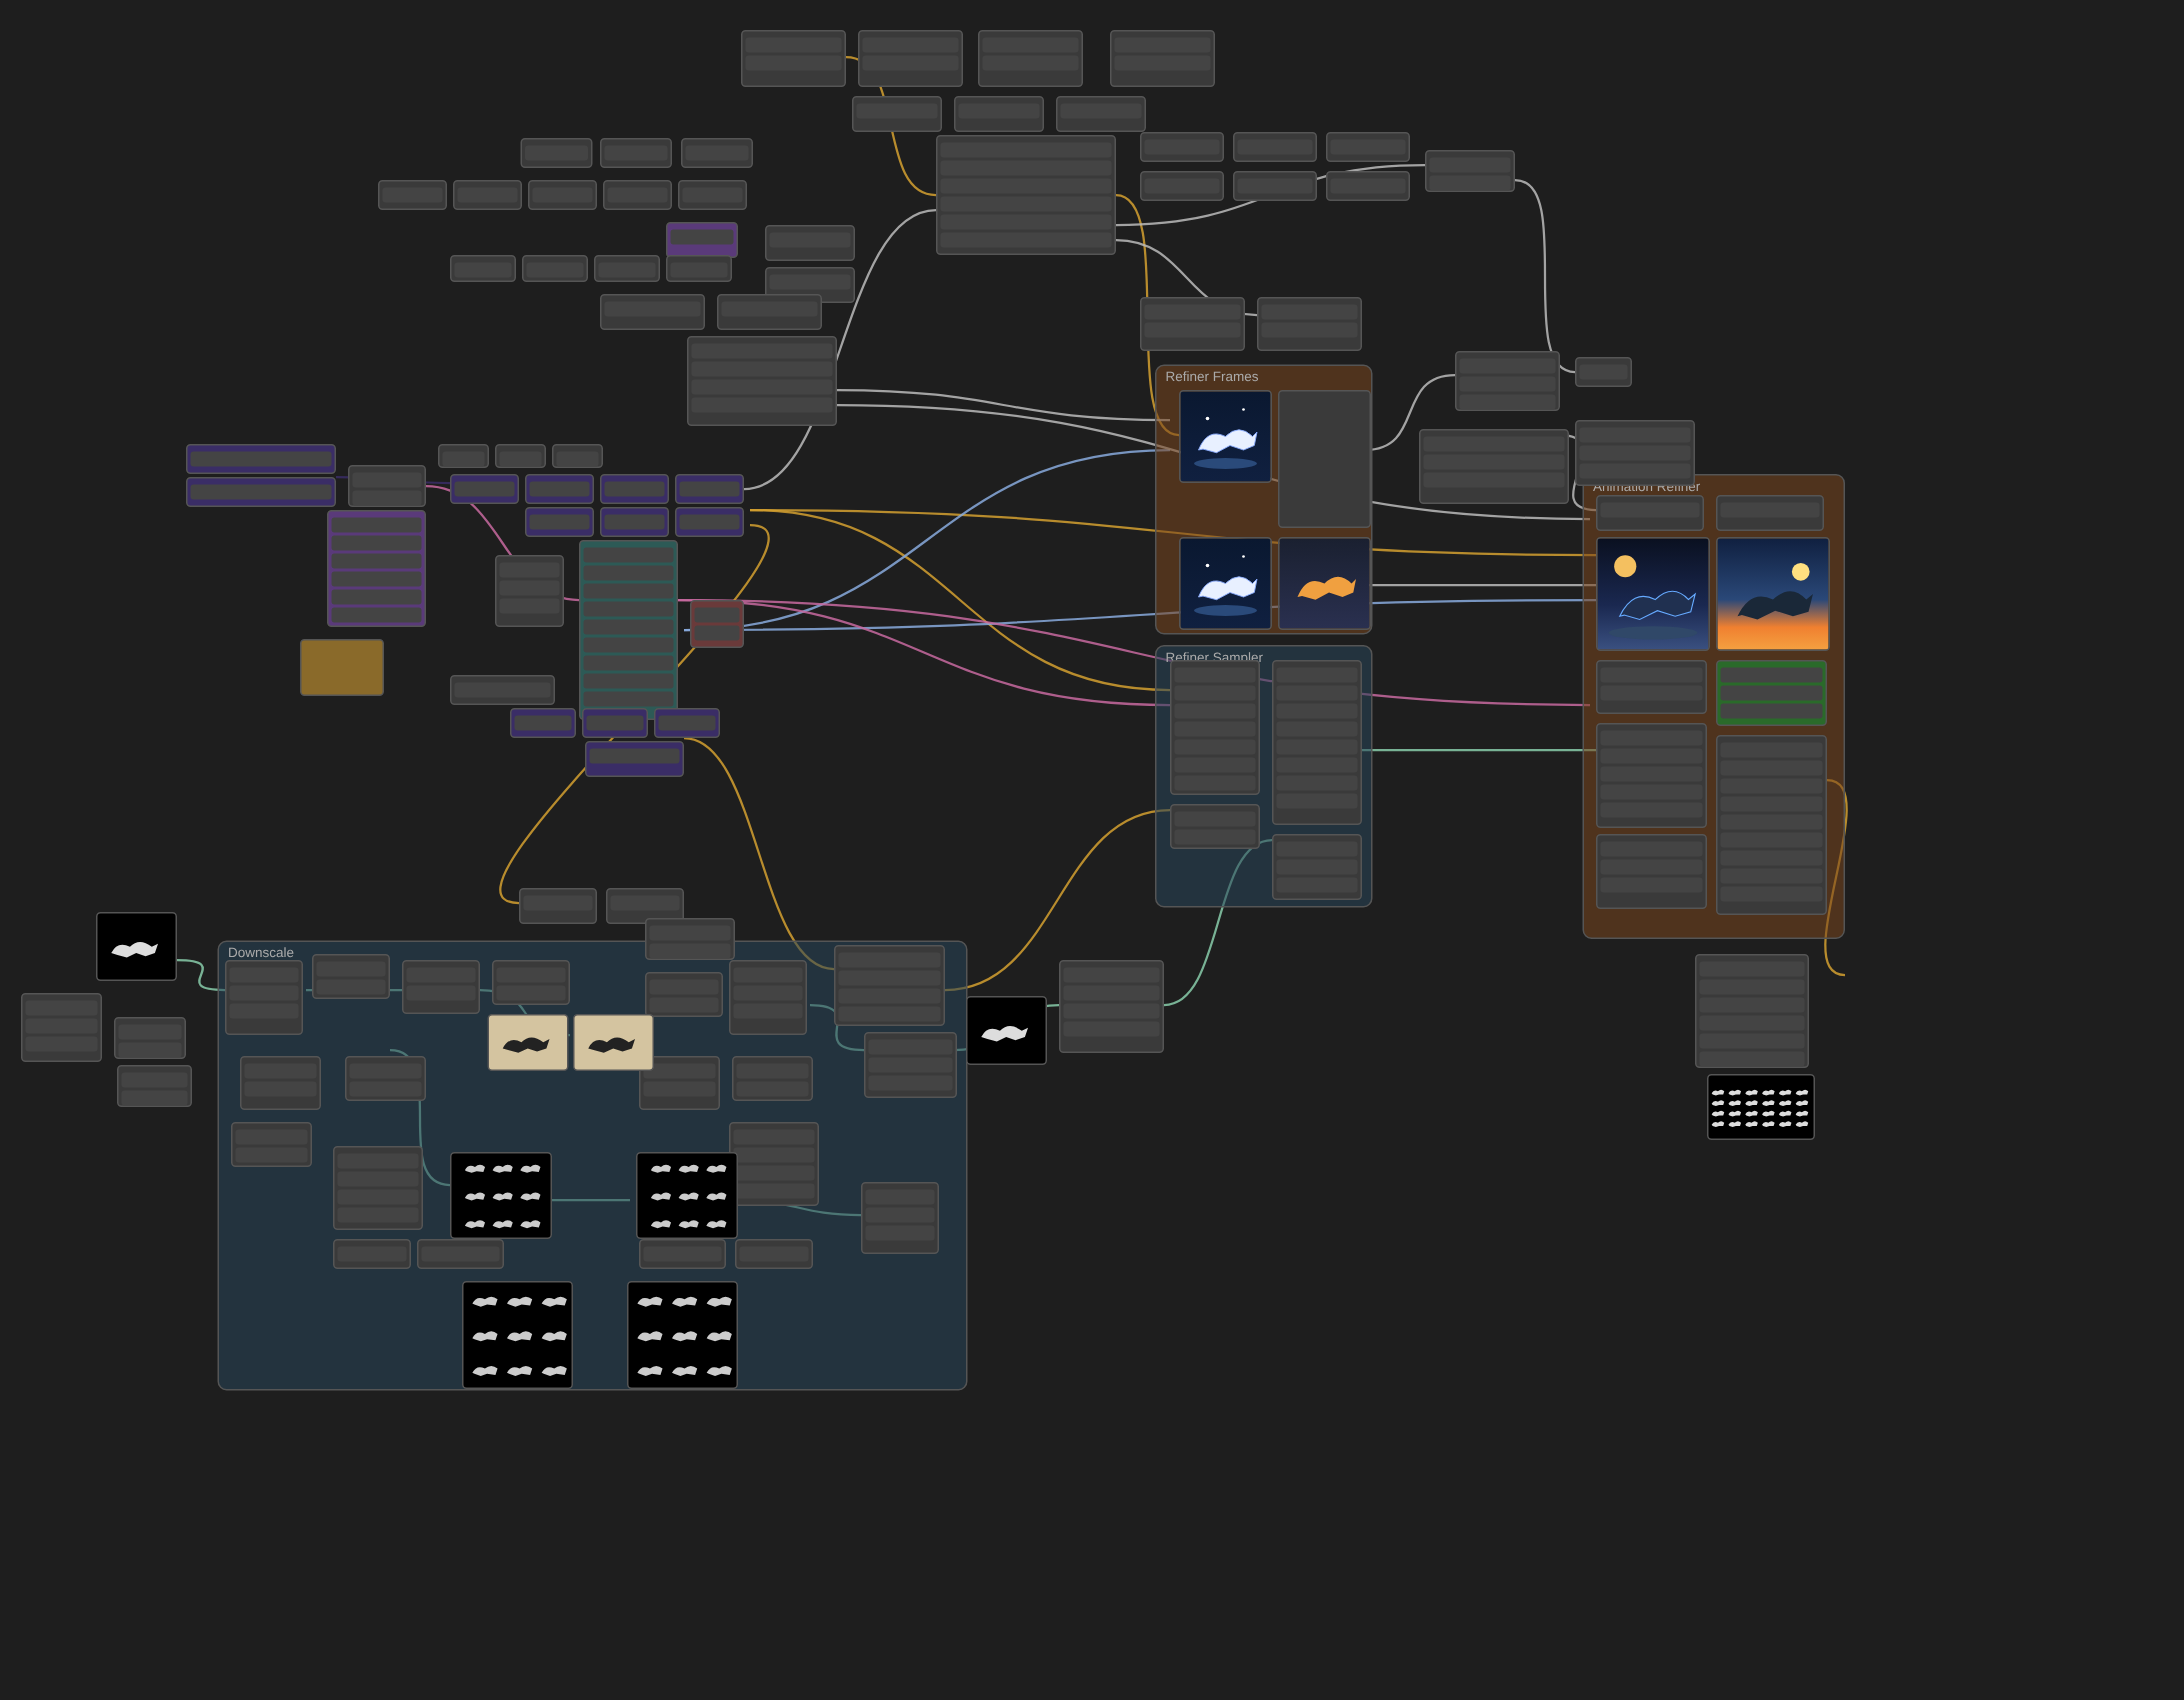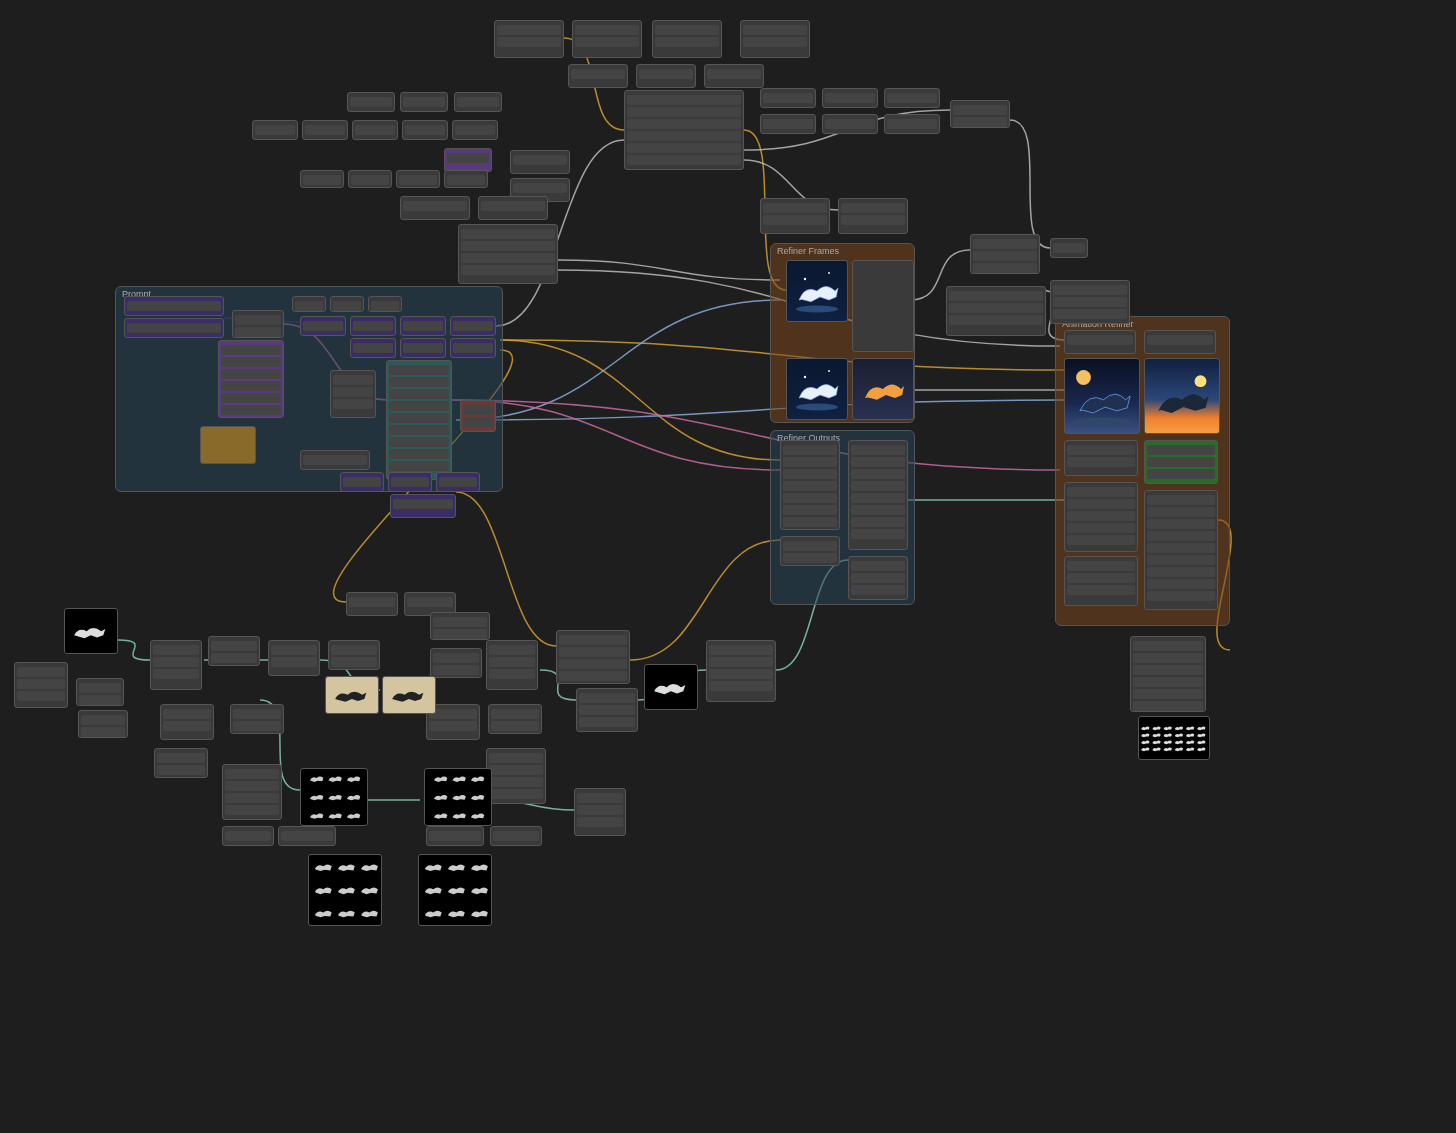--- a/index.html
+++ b/index.html
@@ -45,31 +45,31 @@
       <path d="M 224 318 C 264 318, 260 322, 300 322" stroke="#3a2d66" stroke-width="1.5" fill="none" opacity="0.85"></path>
       <path d="M 496 326 C 560 326, 560 140, 624 140" stroke="#bbb" stroke-width="1.5" fill="none" opacity="0.85"></path>
       <path d="M 744 150 C 847 150, 847 110, 950 110" stroke="#bbb" stroke-width="1.5" fill="none" opacity="0.85"></path>
       <path d="M 744 160 C 791 160, 791 210, 838 210" stroke="#bbb" stroke-width="1.5" fill="none" opacity="0.85"></path>
       <path d="M 558 260 C 669 260, 669 280, 780 280" stroke="#bbb" stroke-width="1.5" fill="none" opacity="0.85"></path>
       <path d="M 558 270 C 809 270, 809 346, 1060 346" stroke="#bbb" stroke-width="1.5" fill="none" opacity="0.85"></path>
       <path d="M 1010 120 C 1050 120, 1010 248, 1050 248" stroke="#bbb" stroke-width="1.5" fill="none" opacity="0.85"></path>
       <path d="M 456 492 C 506 492, 506 646, 556 646" stroke="#d4a030" stroke-width="1.5" fill="none" opacity="0.85"></path>
       <path d="M 630 660 C 705 660, 705 540, 780 540" stroke="#d4a030" stroke-width="1.5" fill="none" opacity="0.85"></path>
     </svg>
-<div class="group" style="left: 115px; top: 286px; width: 388px; height: 206px; background: rgba(40, 70, 90, 0.55);">
-      <div class="gtitle">Prompt</div>
-    </div>
     <div class="group" style="left: 770px; top: 243px; width: 145px; height: 180px; background: rgba(120, 70, 30, 0.55);">
       <div class="gtitle">Refiner Frames</div>
     </div>
     <div class="group" style="left: 770px; top: 430px; width: 145px; height: 175px; background: rgba(40, 70, 90, 0.55);">
-      <div class="gtitle">Refiner Outputs</div>
+      <div class="gtitle">Refiner Sampler</div>
     </div>
     <div class="group" style="left: 1055px; top: 316px; width: 175px; height: 310px; background: rgba(120, 70, 30, 0.55);">
       <div class="gtitle">Animation Refiner</div>
+    </div>
+    <div class="group" style="left: 145px; top: 627px; width: 500px; height: 300px; background: rgba(40, 70, 90, 0.55);">
+      <div class="gtitle">Downscale</div>
     </div>
     <div class="node" style="left: 494px; top: 20px; width: 70px; height: 38px;">
       <div class="body">
         <div class="row"></div>
         <div class="row"></div>
       </div>
     </div>
     <div class="node" style="left: 572px; top: 20px; width: 70px; height: 38px;">
       <div class="body">
         <div class="row"></div>

